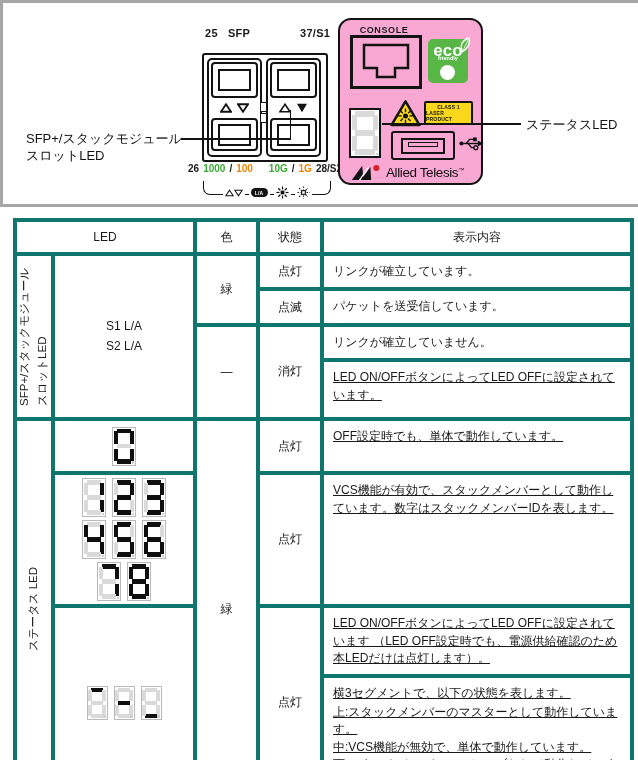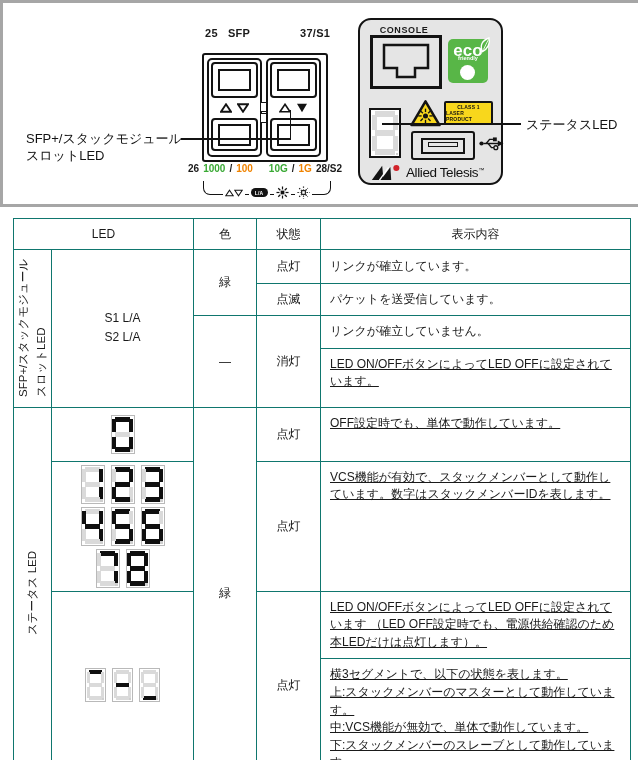--- a/index.html
+++ b/index.html
@@ -16,21 +16,21 @@
   .port .pin{width:29px;height:18px;border:2px solid #131313;background:#fff;}
   .strip{position:absolute;left:0;right:0;top:40px;height:16px;display:flex;align-items:center;justify-content:center;gap:5px;}
   .tab{position:absolute;width:5px;height:8px;border:1.5px solid #131313;background:#fff;}
   .speeds{position:absolute;left:194px;top:160px;width:136px;display:flex;justify-content:center;gap:4px;font-size:10px;font-weight:bold;white-space:nowrap;}
   .bracket{position:absolute;left:200px;top:178px;width:126px;height:13px;border-left:1.5px solid #131313;border-right:1.5px solid #131313;border-bottom:1.5px solid #131313;border-radius:0 0 7px 7px;}
   .bracket .syms{position:absolute;left:0;right:0;top:5px;display:flex;justify-content:center;align-items:center;gap:4px;}
   .bracket .sym{background:#fff;padding:0 2px;display:flex;align-items:center;}
   .la-pill{display:inline-flex;align-items:center;justify-content:center;width:17px;height:9px;border-radius:5px;background:#131313;color:#fff;font-size:5px;font-weight:bold;letter-spacing:.2px;}
   .callout{font-size:13px;line-height:1.32;color:#131313;}
   .cline{position:absolute;background:#131313;z-index:4;}
-  .panel{position:absolute;left:355px;top:15px;width:141px;height:163px;border:2.5px solid #131313;border-radius:13px;background:#e5e5e5;}
+  .panel{position:absolute;left:335px;top:15px;width:141px;height:163px;border:2.5px solid #131313;border-radius:13px;background:#f9a8d4;}
   .consoleTxt{position:absolute;left:4px;top:5px;width:80px;text-align:center;font-size:9px;font-weight:bold;letter-spacing:.6px;}
   .eco{position:absolute;left:88px;top:19px;width:40px;height:44px;background:#58b647;border-radius:5px;overflow:visible;}
   .eco .e1{position:absolute;left:0;top:3px;width:100%;text-align:center;color:#fff;font-weight:bold;font-size:17px;line-height:1;}
   .eco .e2{position:absolute;left:0;top:17px;width:100%;text-align:center;color:#fff;font-weight:bold;font-size:5.5px;line-height:1;}
   .eco .circ{position:absolute;left:12px;top:26px;width:15px;height:15px;border-radius:50%;background:#fff;}
   .eco svg{position:absolute;right:-3px;top:-2px;}
   .class1{position:absolute;left:84px;top:81px;width:45px;height:20px;background:#f8d71c;border:2px solid #131313;border-radius:2px;display:flex;flex-direction:column;align-items:center;justify-content:center;line-height:1.25;}
   .class1 b{font-size:5px;letter-spacing:.2px;color:#111;}
   .usbport{position:absolute;left:51px;top:111px;width:60px;height:25px;border:2.5px solid #131313;border-radius:3px;display:flex;align-items:center;justify-content:center;}
   .usbport .u1{width:40px;height:12px;border:2px solid #131313;display:flex;align-items:flex-start;justify-content:center;}
@@ -48,21 +48,21 @@
   .sg.lit{background:#0f0f0f;}
   .sg-a{left:16%;right:16%;top:3%;height:12.5%;}
   .sg-g{left:16%;right:16%;top:43.7%;height:12.5%;}
   .sg-d{left:16%;right:16%;bottom:3%;height:12.5%;}
   .sg-f{left:3.5%;top:10%;width:19%;height:33%;}
   .sg-b{right:3.5%;top:10%;width:19%;height:33%;}
   .sg-e{left:3.5%;bottom:10%;width:19%;height:33%;}
   .sg-c{right:3.5%;bottom:10%;width:19%;height:33%;}
   
   table.lt{border-collapse:collapse;table-layout:fixed;width:617px;margin:11px 0 0 13px;}
-  .lt th,.lt td{border:1px solid #0f766e;font-size:12px;font-weight:normal;padding:0;}
+  .lt th,.lt td{border:4px solid #0f766e;font-size:12px;font-weight:normal;padding:0;}
   .lt th{text-align:center;height:30px;}
   .lt td.c{text-align:center;vertical-align:middle;}
   .lt td.d{padding:7px 9px;line-height:1.45;}
   .lt td.mid{vertical-align:middle;}
   .lt td.top{vertical-align:top;text-decoration:underline;}
   .lt td.ledcell{text-align:center;vertical-align:middle;}
   .vcell{position:relative;}
   .rot{position:absolute;top:50%;left:50%;transform:translate(-50%,-50%) rotate(-90deg);white-space:nowrap;font-size:11.5px;line-height:1.55;text-align:left;}
   .s1s2{line-height:1.6;text-align:center;}
   .introgap{margin-bottom:1px;}

